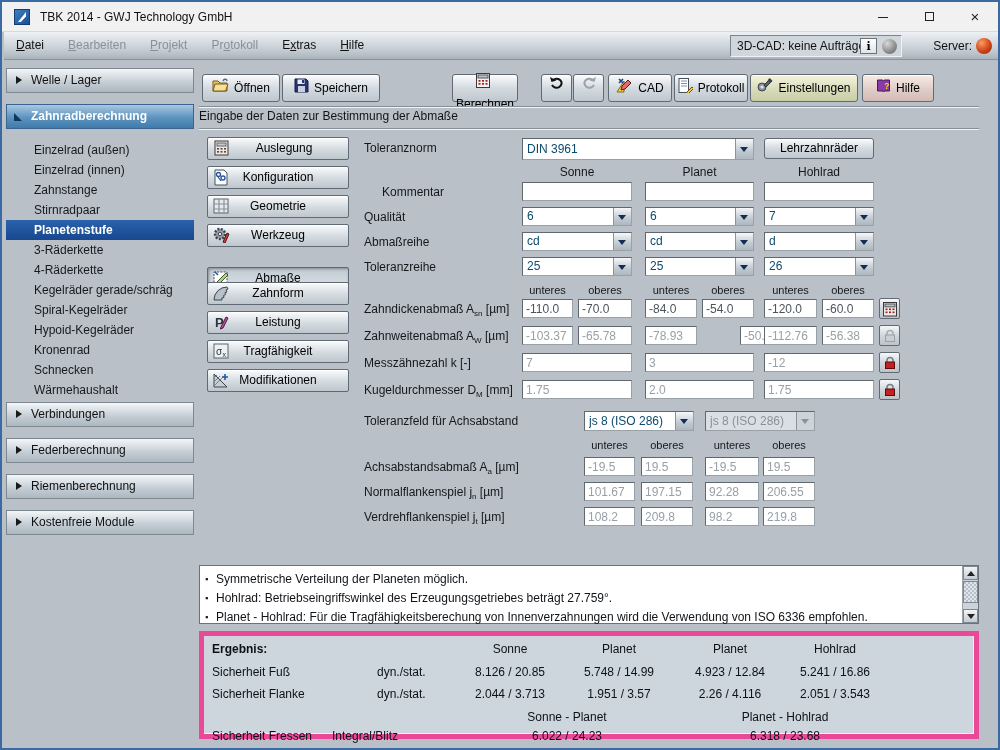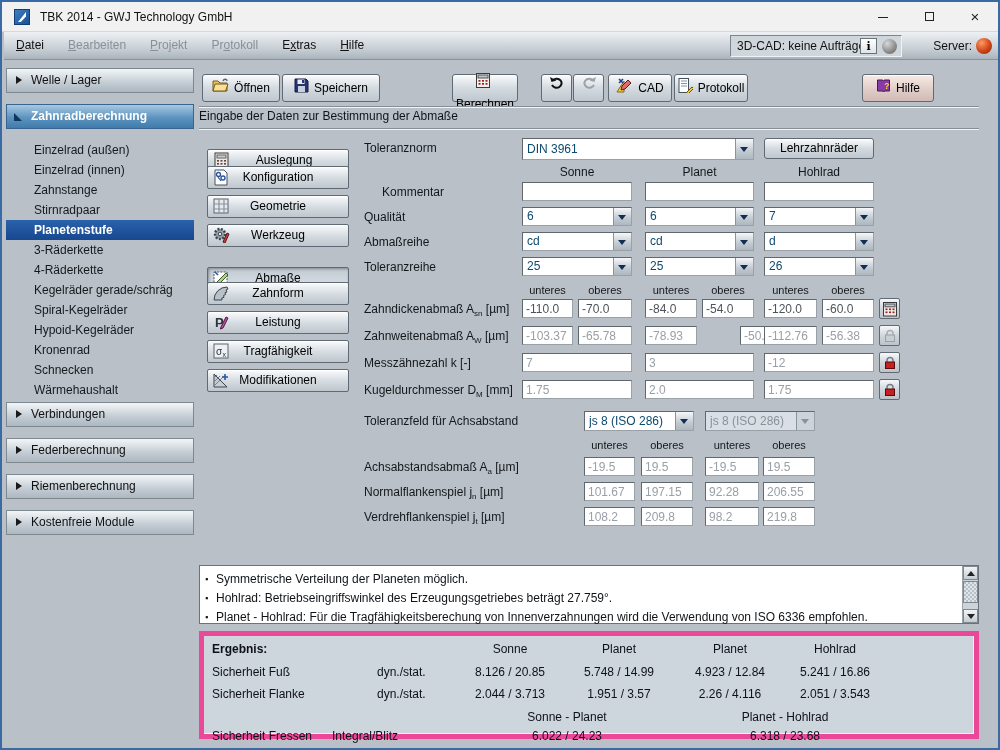--- a/index.html
+++ b/index.html
@@ -190,32 +190,40 @@
   </div>
   <div class="tbtn" style="left:672px;top:72px;width:74px;">
     <span class="ic"><svg width="15" height="15" viewBox="0 0 15 15">
           <rect x="1" y="0.5" width="9.5" height="14" fill="#fff" stroke="#44505c"></rect>
           <g stroke="#7a90b8" stroke-width="1">
             <path d="M3 3h6M3 5.5h6M3 8h6"></path>
           </g>
           <path d="M9 14 l5-5 1.5 1.5-5 5-2 .5z" fill="#f2c844" stroke="#6a5210"></path>
         </svg></span><span class="lab">Protokoll</span>
   </div>
+  <div class="tbtn tint-olive" style="left:748px;top:72px;width:108px;">
+    <span class="ic"><svg width="16" height="15" viewBox="0 0 16 15">
+          <circle cx="5" cy="9" r="4" fill="#8a929c" stroke="#3c444e"></circle>
+          <circle cx="5" cy="9" r="1.6" fill="#dfe5ea"></circle>
+          <path d="M7 7 L13 1 l2 2 -6 6z" fill="#5a646e" stroke="#2c343e"></path>
+          <rect x="11" y="1" width="4" height="3" transform="rotate(45 13 2.5)" fill="#3c444e"></rect>
+        </svg></span><span class="lab">Einstellungen</span>
+  </div>
   <div class="tbtn tint-rose" style="left:860px;top:72px;width:72px;">
     <span class="ic"><svg width="15" height="15" viewBox="0 0 15 15">
           <path d="M1.5 2 h4.5 a1.5 1.5 0 0 1 1.5 1.2 A1.5 1.5 0 0 1 9 2 h4.5 v11 H9 a1.5 1.5 0 0 0 -1.5 1 a1.5 1.5 0 0 0 -1.5 -1 H1.5 z" fill="#8a3aa8" stroke="#461a58"></path>
           <text x="10.8" y="10.5" font-size="8.5" font-weight="bold" fill="#ffd428" text-anchor="middle">?</text>
         </svg></span><span class="lab">Hilfe</span>
   </div>
 
   <div class="groove" style="left:197px;top:104px;width:780px;"></div>
   <div class="abs" style="left:197px;top:107px;font-size:12px;color:#101418;">Eingabe der Daten zur Bestimmung der Abmaße</div>
   <div class="groove" style="left:197px;top:126px;width:780px;"></div>
 
-  <div class="navbtn" style="top:147px;padding-left:12px;"><span class="nic"><svg width="15" height="16" viewBox="0 0 15 16">
+  <div class="navbtn" style="top:135px;padding-left:12px;"><span class="nic"><svg width="15" height="16" viewBox="0 0 15 16">
           <rect x="1" y="1" width="13" height="14" fill="#efe6e2" stroke="#3a3a3a"></rect>
           <rect x="3" y="3" width="9" height="3" fill="#c4ccd6" stroke="#666"></rect>
           <g fill="#5a4a44">
             <rect x="3" y="8" width="2" height="1.6"></rect>
             <rect x="6.5" y="8" width="2" height="1.6"></rect>
             <rect x="10" y="8" width="2" height="1.6"></rect>
             <rect x="3" y="11" width="2" height="1.6"></rect>
             <rect x="6.5" y="11" width="2" height="1.6"></rect>
             <rect x="10" y="11" width="2" height="1.6"></rect>
           </g>

